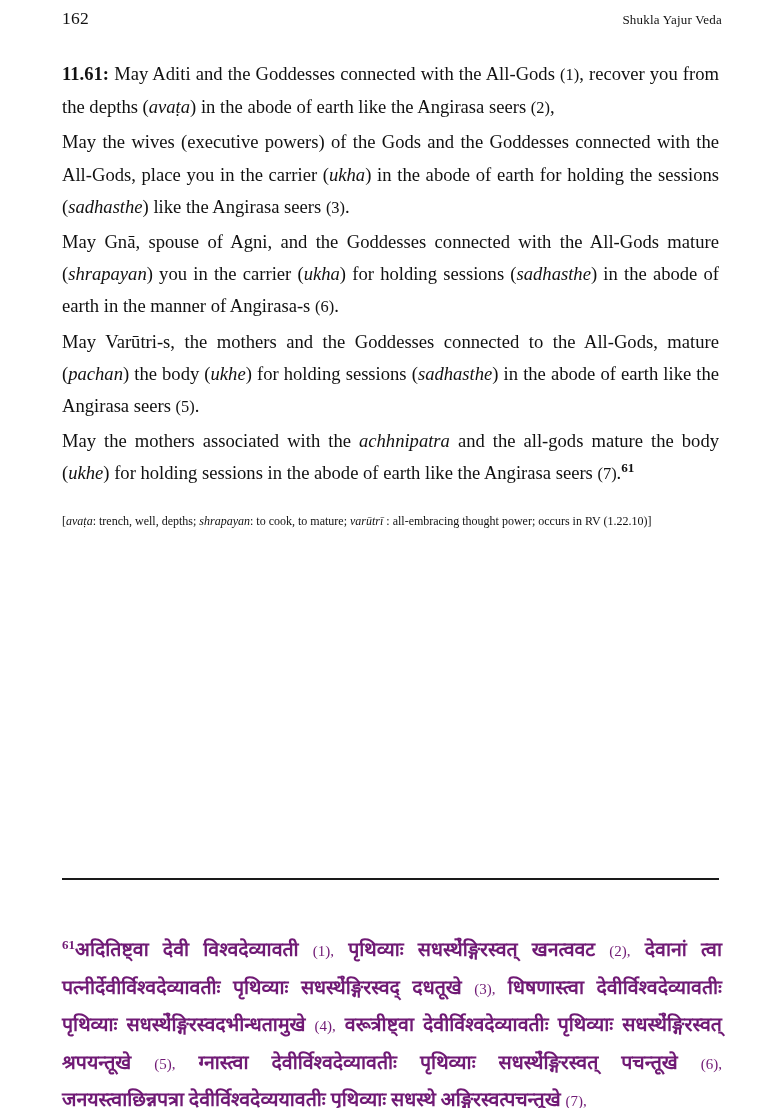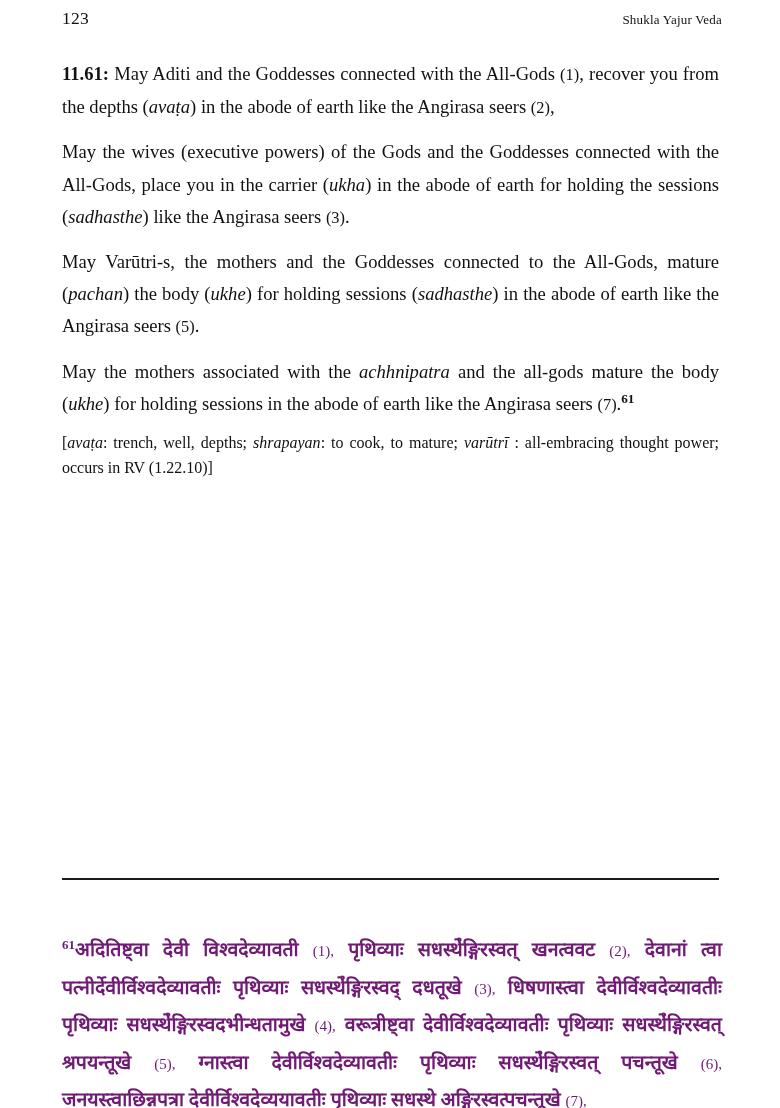--- a/index.html
+++ b/index.html
@@ -48,42 +48,42 @@
   }
   .verse {
     font-size: 18.6px;
     line-height: 32.2px;
     text-align: justify;
     text-justify: inter-word;
     margin: 0 0 0 0;
     text-indent: 0;
     hyphens: none;
   }
-  .verse + .verse { margin-top: 12px; }
+  .verse + .verse { margin-top: 2px; }
   .verse .num {
     font-weight: bold;
     margin-top: 26px;
   }
   .verse i, .verse em {
     font-style: italic;
   }
   .small-paren {
     font-size: 16.4px;
   }
   sup.fn {
     font-size: 13.2px;
     font-weight: bold;
     vertical-align: super;
     line-height: 0;
   }
 
   
   .gloss {
-    margin-top: 9px;
-    font-size: 16px;
+    margin-top: 18px;
+    font-size: 12px;
     line-height: 25px;
     text-align: justify;
   }
   .gloss i { font-style: italic; }
 
   
   .footnote-rule {
     position: absolute;
     left: 62px;
     top: 878px;
@@ -118,27 +118,28 @@
     font-size: 15px;
     font-weight: normal;
   }
 </style>
 </head>
 <body>
 
 <div class="page">
 
   <div class="runhead">
-    <span class="folio">123</span>
+    <span class="folio">162</span>
     <span class="title">Shukla Yajur Veda</span>
   </div>
 
   <div class="body-col">
     <p class="verse"><span class="num">11.61:</span> May Aditi and the Goddesses connected with the All-Gods <span class="small-paren">(1)</span>, recover you from the depths (<i>avaṭa</i>) in the abode of earth like the Angirasa seers <span class="small-paren">(2)</span>,</p>
     <p class="verse">May the wives (executive powers) of the Gods and the Goddesses connected with the All-Gods, place you in the carrier (<i>ukha</i>) in the abode of earth for holding the sessions (<i>sadhasthe</i>) like the Angirasa seers <span class="small-paren">(3)</span>.</p>
+    <p class="verse">May Gnā, spouse of Agni, and the Goddesses connected with the All-Gods mature (<i>shrapayan</i>) you in the carrier (<i>ukha</i>) for holding sessions (<i>sadhasthe</i>) in the abode of earth in the manner of Angirasa-s <span class="small-paren">(6)</span>.</p>
     <p class="verse">May Varūtri-s, the mothers and the Goddesses connected to the All-Gods, mature (<i>pachan</i>) the body (<i>ukhe</i>) for holding sessions (<i>sadhasthe</i>) in the abode of earth like the Angirasa seers <span class="small-paren">(5)</span>.</p>
     <p class="verse">May the mothers associated with the <i>achhnipatra</i> and the all-gods mature the body (<i>ukhe</i>) for holding sessions in the abode of earth like the Angirasa seers <span class="small-paren">(7)</span>.<sup class="fn">61</sup></p>
     <p class="gloss">[<i>avaṭa</i>: trench, well, depths; <i>shrapayan</i>: to cook, to mature; <i>varūtrī</i> : all-embracing thought power; occurs in RV (1.22.10)]</p>
   </div>
 
   <div class="footnote-rule"></div>
 
   <div class="footnote"><sup class="fnmark">61</sup><span class="dev">अदितिष्ट्वा देवी विश्वदेव्यावती</span> <span class="idx">(1),</span> <span class="dev">पृथिव्याः सधस्थे̉ङ्गिरस्वत् खनत्ववट</span> <span class="idx">(2),</span> <span class="dev">देवानां त्वा पत्नीर्देवीर्विश्वदेव्यावतीः पृथिव्याः सधस्थे̉ङ्गिरस्वद् दधतूखे</span> <span class="idx">(3),</span> <span class="dev">धिषणास्त्वा देवीर्विश्वदेव्यावतीः पृथिव्याः सधस्थे̉ङ्गिरस्वदभीन्धतामुखे</span> <span class="idx">(4),</span> <span class="dev">वरूत्रीष्ट्वा देवीर्विश्वदेव्यावतीः पृथिव्याः सधस्थे̉ङ्गिरस्वत् श्रपयन्तूखे</span> <span class="idx">(5),</span> <span class="dev">ग्नास्त्वा देवीर्विश्वदेव्यावतीः पृथिव्याः सधस्थे̉ङ्गिरस्वत् पचन्तूखे</span> <span class="idx">(6),</span> <span class="dev">जनयस्त्वाछिन्नपत्रा देवीर्विश्वदेव्ययावतीः पृथिव्याः सधस्थे अङ्गिरस्वत्पचन्तूखे</span> <span class="idx">(7),</span></div>
 
 </div>

